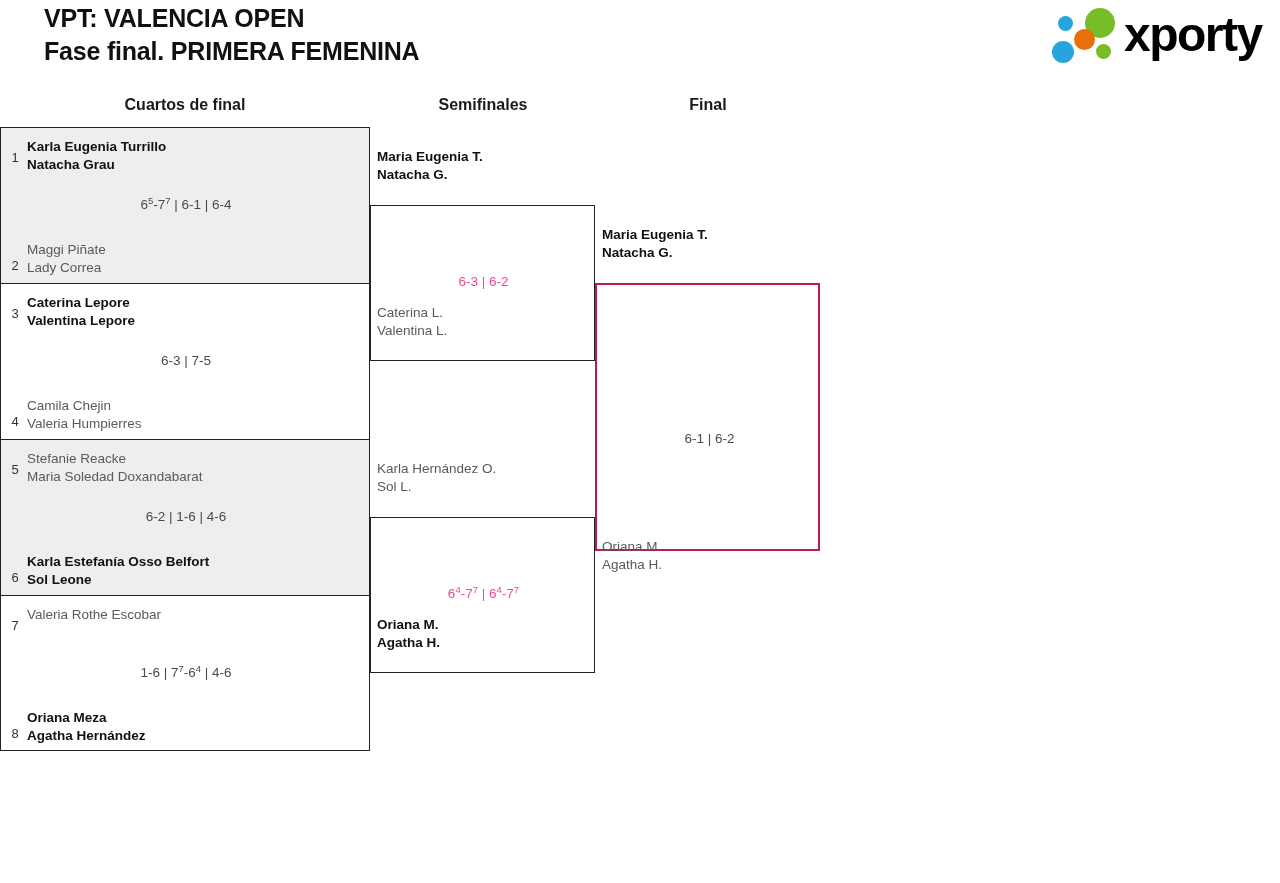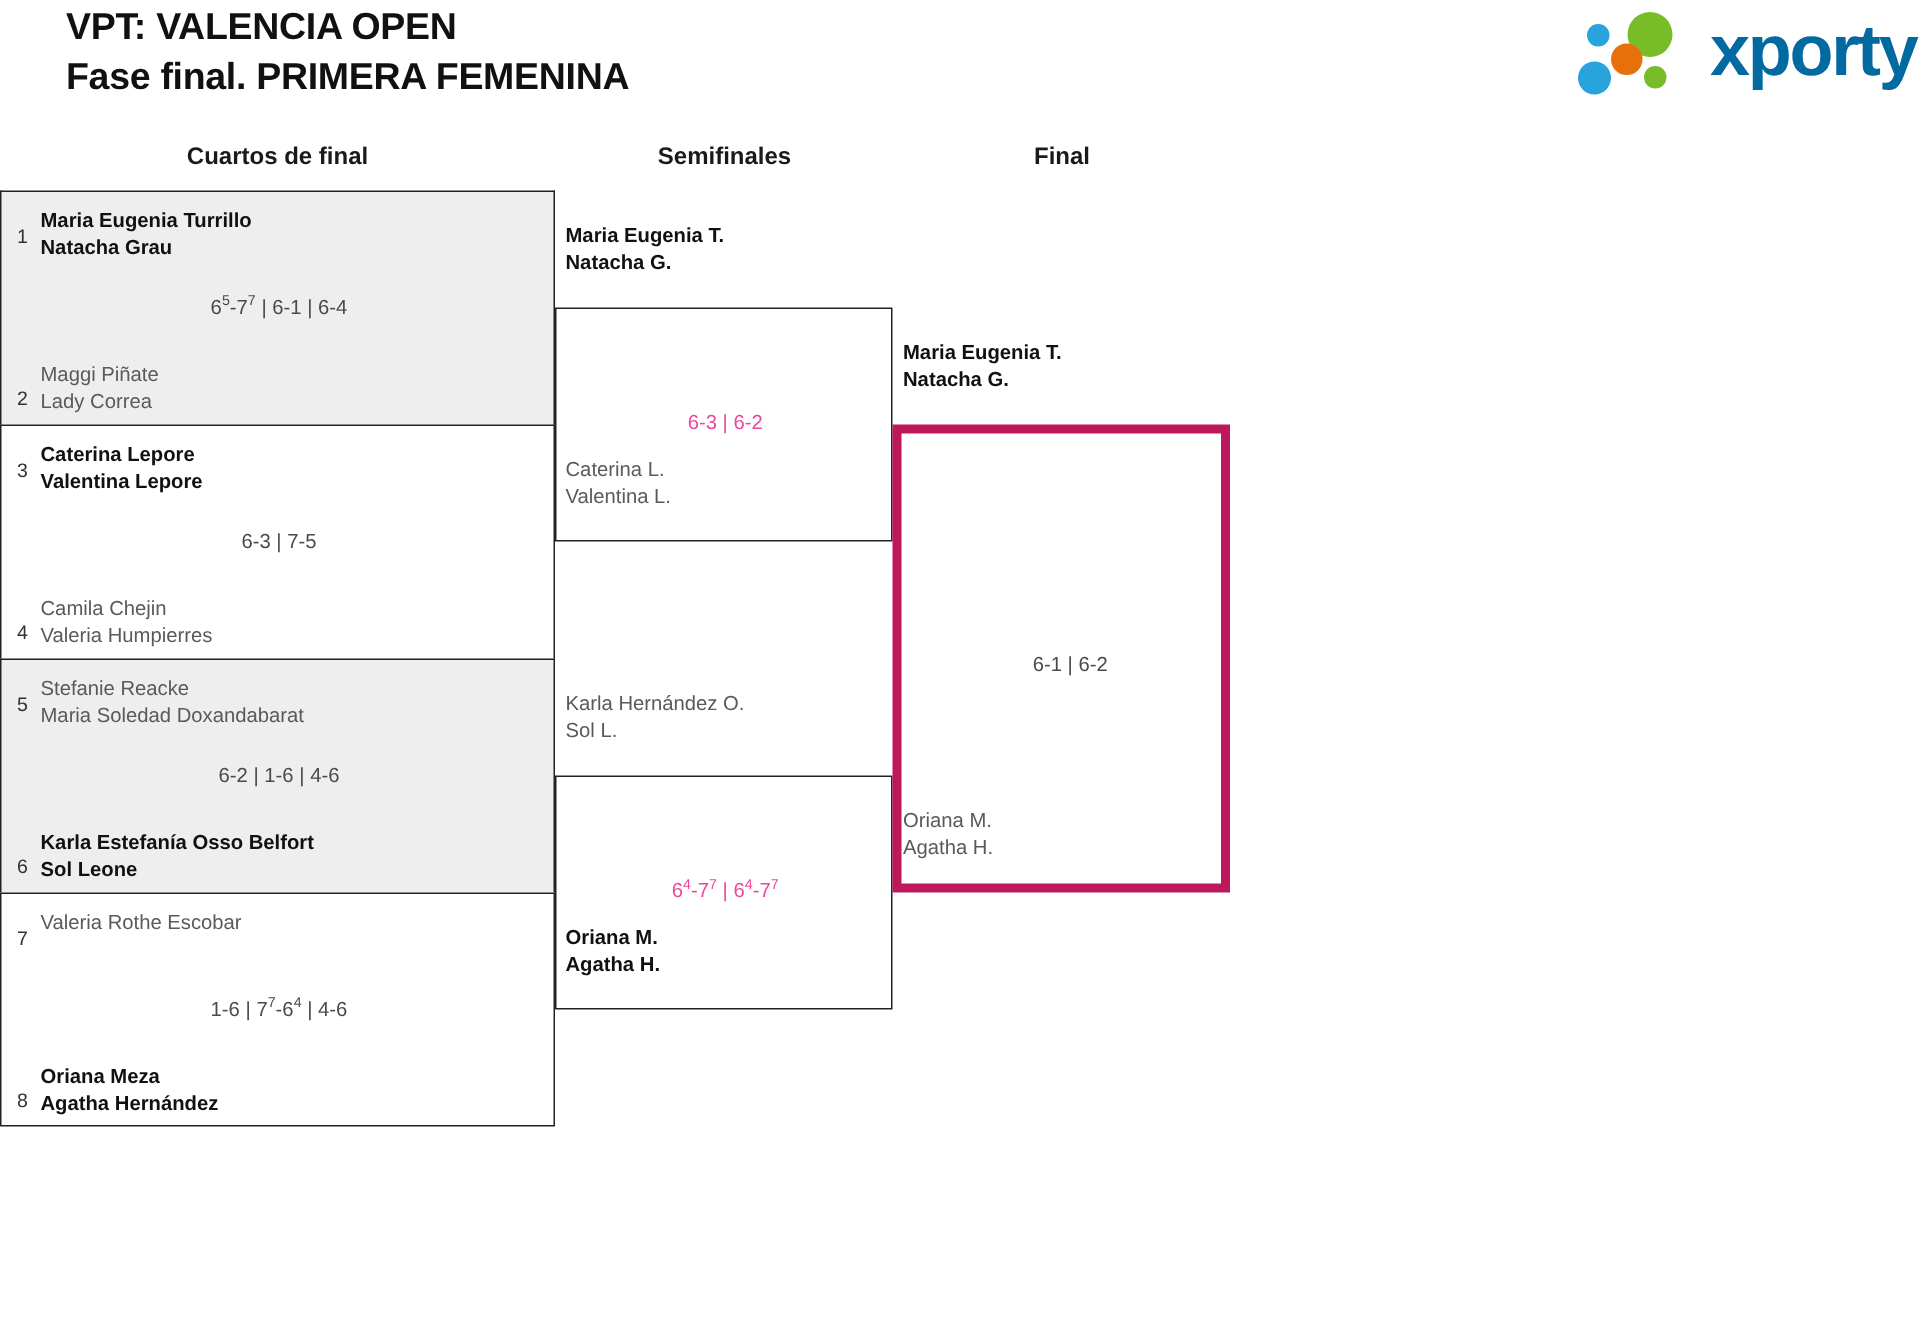--- a/index.html
+++ b/index.html
@@ -20,21 +20,21 @@
     font-size:25px;font-weight:700;letter-spacing:-0.2px;
     line-height:33px;color:#111111;white-space:nowrap;padding-left:44px;
   }
   
   #logo{position:absolute;right:6px;top:6px;width:222px;height:62px;}
   #logo-dots{position:absolute;left:0;top:2px;width:76px;height:58px;}
   .dot{position:absolute;border-radius:50%;}
   #logo-word{
     position:absolute;left:72px;top:-2px;
     font-size:48px;font-weight:700;letter-spacing:-1.5px;
-    color:#0369a1;line-height:62px;margin-left:16px;
+    color:#000000;line-height:62px;
   }
   
   .col-head{
     position:absolute;top:96px;
     font-size:16px;font-weight:600;color:#1a1a1a;
     text-align:center;white-space:nowrap;
   }
   #head-qf{left:35px;width:300px;}
   #head-sf{left:383px;width:200px;}
   #head-f{left:608px;width:200px;}
@@ -103,22 +103,22 @@
 
   
   .f-label{
     position:absolute;left:602px;width:215px;
     font-size:13.5px;line-height:18px;
   }
   #f-top{top:99px;}
   #f-bot{top:411px;}
 
   #f-box{
-    position:absolute;left:595px;top:156px;width:225px;height:312px;
-    box-sizing:border-box;border:6px solid #be185d;
+    position:absolute;left:595px;top:156px;width:225px;height:268px;
+    box-sizing:border-box;border:2px solid #be185d;
   }
   #f-score{
     position:absolute;left:0;width:225px;top:146px;
     text-align:center;font-size:13.5px;color:#4a4a4a;white-space:nowrap;
   }
 </style>
 </head>
 <body>
 
 <div id="header">
@@ -142,21 +142,21 @@
 
 <div class="col-head" id="head-qf">Cuartos de final</div>
 <div class="col-head" id="head-sf">Semifinales</div>
 <div class="col-head" id="head-f">Final</div>
 
 <div id="bracket">
 
   <div class="qf qf-0 shaded">
     <span class="seed top">1</span>
     <div class="team top">
-      <div class="l1 win">Maria Eugenia Turrillo</div>
+      <div class="l1 win">Karla Eugenia Turrillo</div>
       <div class="l2 win">Natacha Grau</div>
     </div>
     <div class="score">6<sup>5</sup>-7<sup>7</sup> | 6-1 | 6-4</div>
     <span class="seed bot">2</span>
     <div class="team bot">
       <div class="l1 lose">Maggi Piñate</div>
       <div class="l2 lose">Lady Correa</div>
     </div>
   </div>
 

